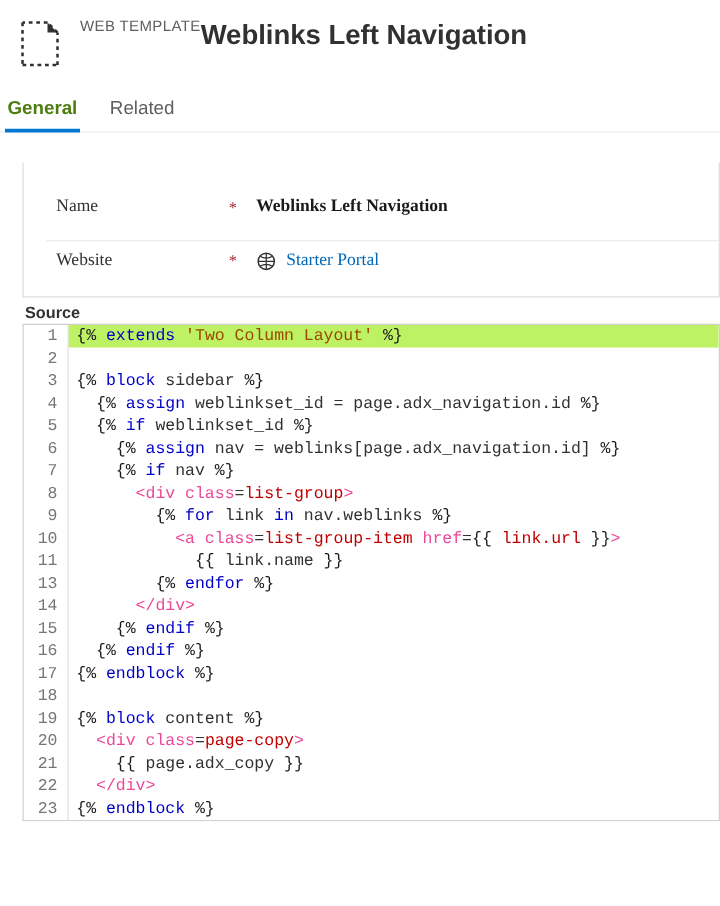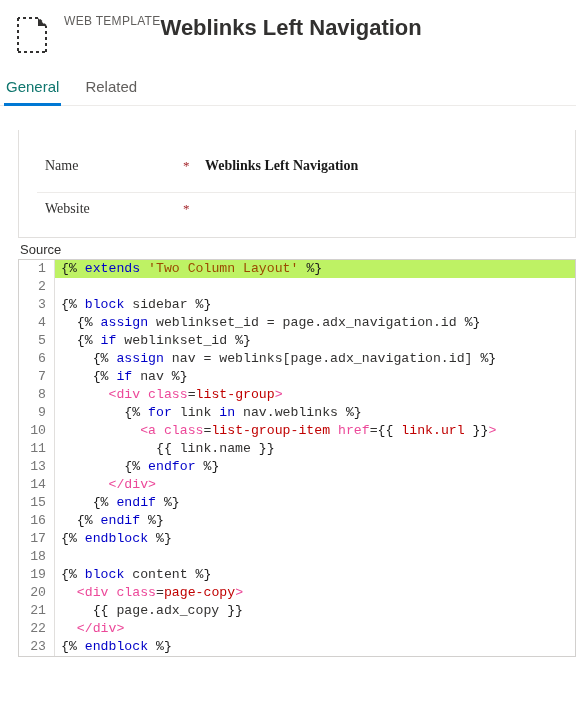--- a/index.html
+++ b/index.html
@@ -39,22 +39,22 @@
   }
   .tab {
     padding: 0 2px 8px 2px;
     font-size: 15px;
     color: #605e5c;
     cursor: pointer;
     border-bottom: 3px solid transparent;
     margin-bottom: -1px;
   }
   .tab.active {
-    color: #0f766e;
-    font-weight: 400;
+    color: #4d7c0f;
+    font-weight: 700;
     border-bottom-color: #0078d4;
   }
   .form-area {
     padding: 20px 0 10px 18px;
     border: 1px solid #e1dfdd;
     border-top: none;
     margin-top: 24px;
     margin-left: 18px;
     font-family: Liberation Serif, serif;
   }
@@ -84,20 +84,21 @@
     display: flex; align-items: center; gap: 8px;
   }
   .form-value.link { color: #0067b8; font-weight: 400; }
   .form-value.link .globe { color: #323130; }
   .globe svg { width:16px; height:16px; vertical-align: middle; }
   .source-section { padding: 0 0 0 18px; }
   .source-label {
     font-size: 13px;
     color: #323130;
     padding: 4px 0 2px 2px;
+    font-weight: bold;
   }
   .code-editor {
     border: 1px solid #d2d0ce;
     font-family: "Consolas", "Courier New", monospace;
     font-size: 13.2px;
     line-height: 18px;
     background: #fff;
     overflow: hidden;
   }
   .code-row {
@@ -148,20 +149,29 @@
 
 <div class="form-area">
   <div class="form-row">
     <div class="form-label">Name</div>
     <div class="req">*</div>
     <div class="form-value">Weblinks Left Navigation</div>
   </div>
   <div class="form-row">
     <div class="form-label">Website</div>
     <div class="req">*</div>
+    <div class="form-value link">
+      <span class="globe">
+        <svg viewBox="0 0 16 16">
+            <circle cx="8" cy="8" r="6.5" stroke="#323130" stroke-width="1.2" fill="none"></circle>
+            <path d="M1.5 8 h13 M8 1.5 v13 M3 4 q5 3 10 0 M3 12 q5 -3 10 0" stroke="#323130" stroke-width="1" fill="none"></path>
+          </svg>
+      </span>
+      <span>Starter Portal</span>
+    </div>
   </div>
 </div>
 
 <div class="source-section">
   <div class="source-label">Source</div>
   <div class="code-editor" id="code-editor">
       <div class="code-row"><div class="gutter">1</div><div class="code-line hl"><span class="t-delim">{%</span><span> </span><span class="t-kw">extends</span><span> </span><span class="t-str">'Two Column Layout'</span><span> </span><span class="t-delim">%}</span></div></div>
       <div class="code-row"><div class="gutter">2</div><div class="code-line">&nbsp;</div></div>
       <div class="code-row"><div class="gutter">3</div><div class="code-line"><span class="t-delim">{%</span><span> </span><span class="t-kw">block</span><span> sidebar </span><span class="t-delim">%}</span></div></div>
       <div class="code-row"><div class="gutter">4</div><div class="code-line"><span>  </span><span class="t-delim">{%</span><span> </span><span class="t-kw">assign</span><span> weblinkset_id = page.adx_navigation.id </span><span class="t-delim">%}</span></div></div>

